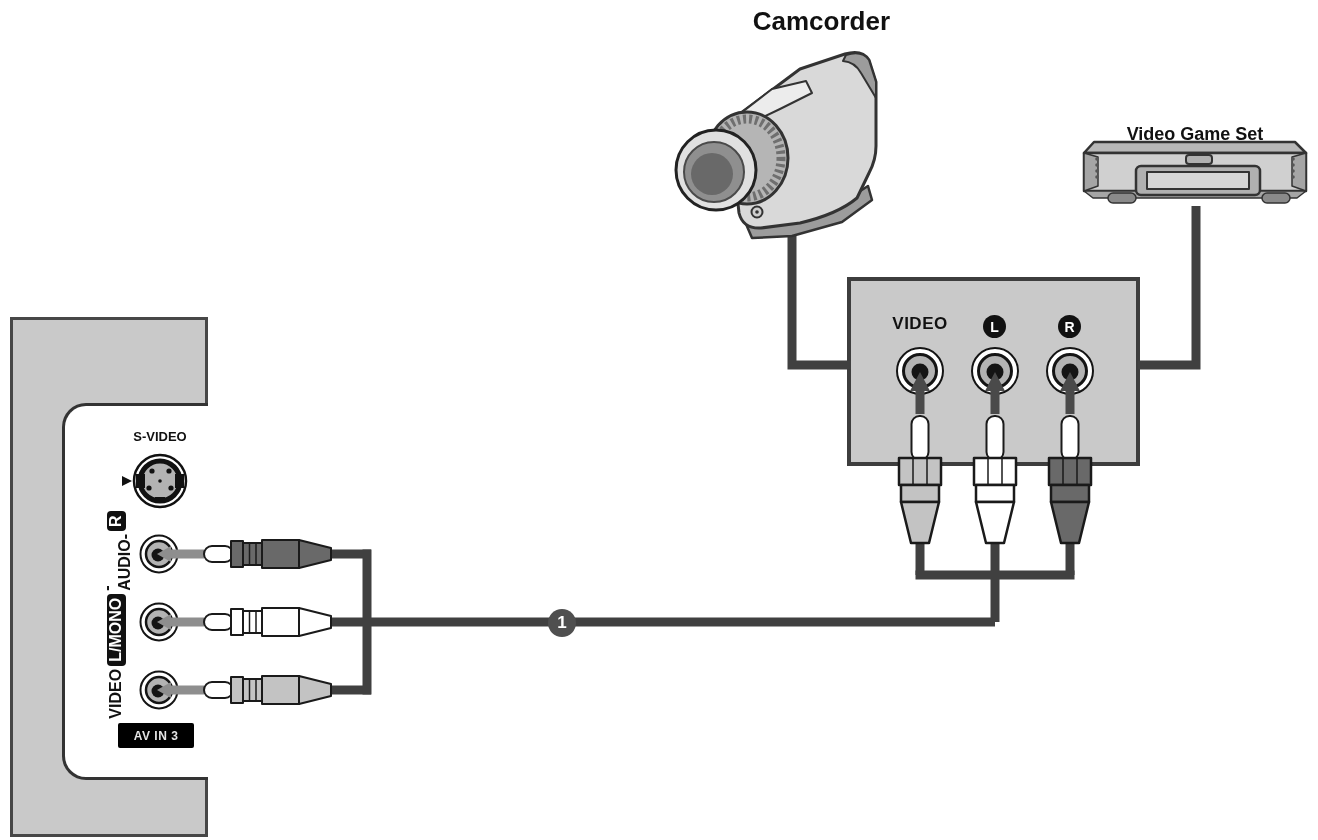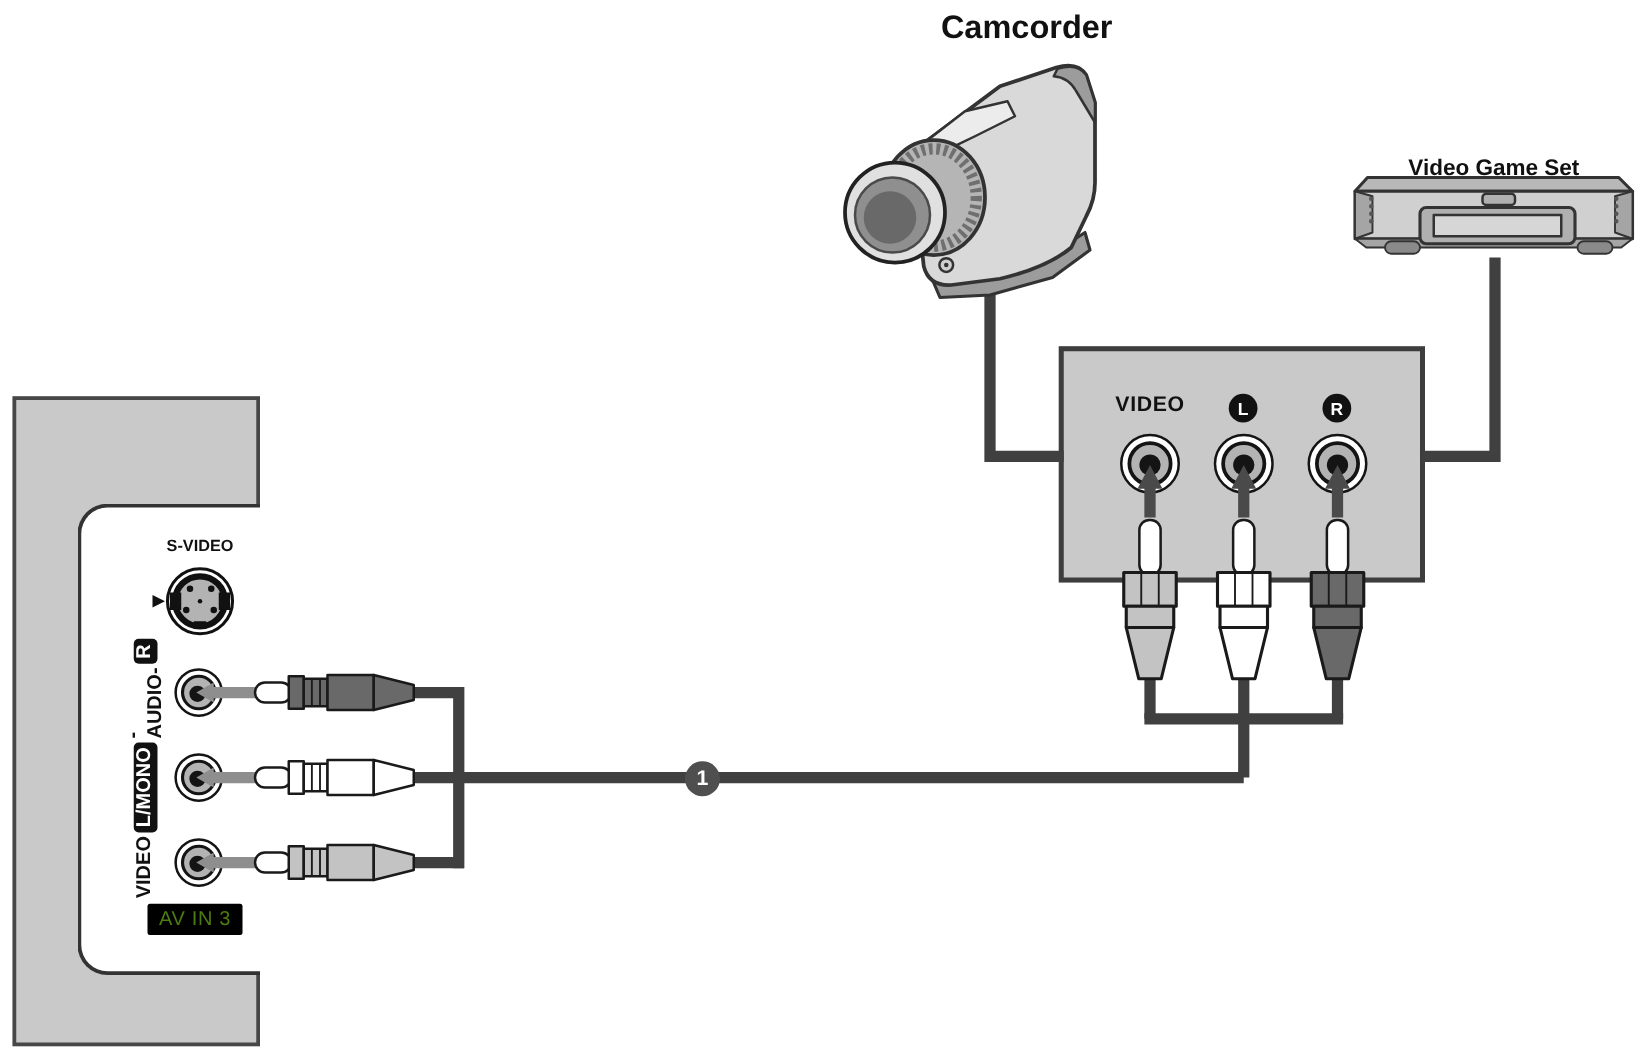--- a/index.html
+++ b/index.html
@@ -30,23 +30,23 @@
   .game-title{left:1095px;top:94px;width:200px;text-align:center;font-size:18px;margin-top:30px;}
   .panel-video{left:870px;top:314px;width:100px;text-align:center;font-size:17px;letter-spacing:.5px;}
   .badge{
     width:23px;height:23px;border-radius:50%;background:#111;color:#fff;
     display:flex;align-items:center;justify-content:center;font-size:14px;font-weight:bold;z-index:3;
   }
   .badge-l{left:983px;top:315px;}
   .badge-r{left:1058px;top:315px;}
   .svideo-title{left:110px;top:429px;width:100px;text-align:center;font-size:13px;}
   .av-in{
-    left:118px;top:723px;width:76px;height:25px;background:#000;color:#4d7c0f;
+    left:118px;top:723px;width:76px;height:25px;background:#000;color:#e5e5e5;
     display:flex;align-items:center;justify-content:center;
-    font-size:16px;font-weight:normal;border-radius:2px;z-index:3;letter-spacing:.5px;
+    font-size:12px;font-weight:bold;border-radius:2px;z-index:3;letter-spacing:.5px;
   }
   .rotated-io{
     left:16px;top:602px;width:200px;height:26px;
     transform:rotate(-90deg);
     display:flex;align-items:center;justify-content:center;gap:3px;
     font-size:16px;font-weight:bold;z-index:3;
   }
   .rotated-io .boxed{
     background:#111;color:#fff;padding:1px 4px 2px 4px;border-radius:4px;line-height:1;
   }

